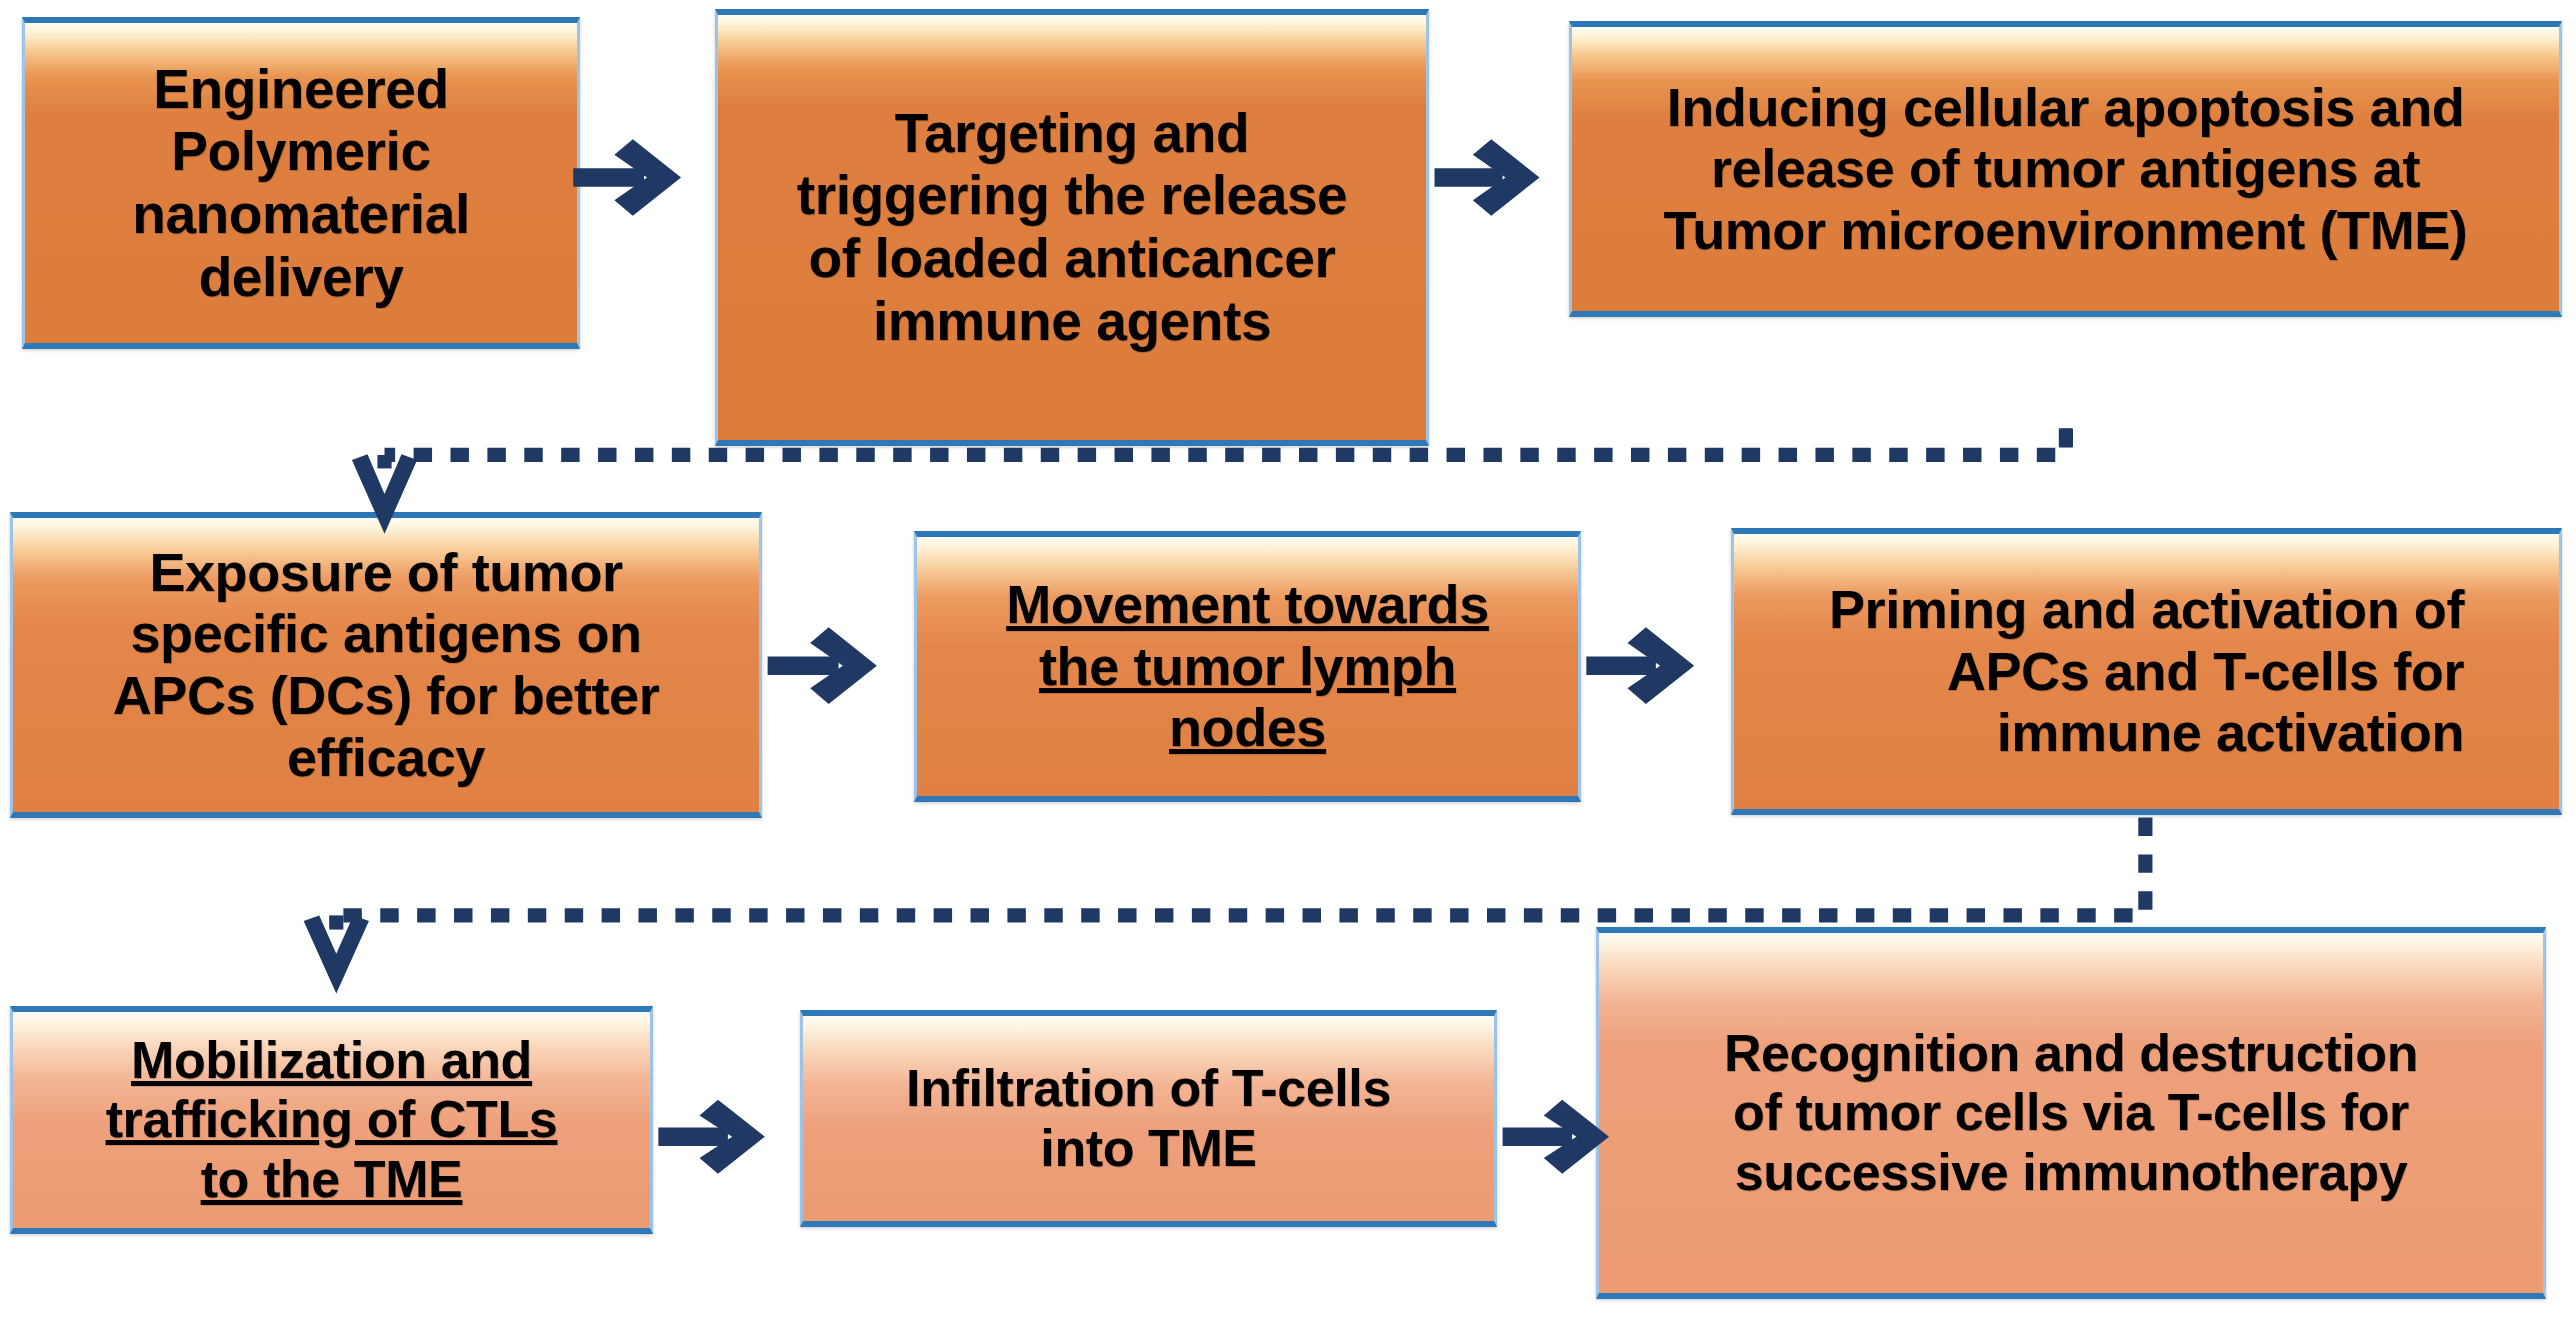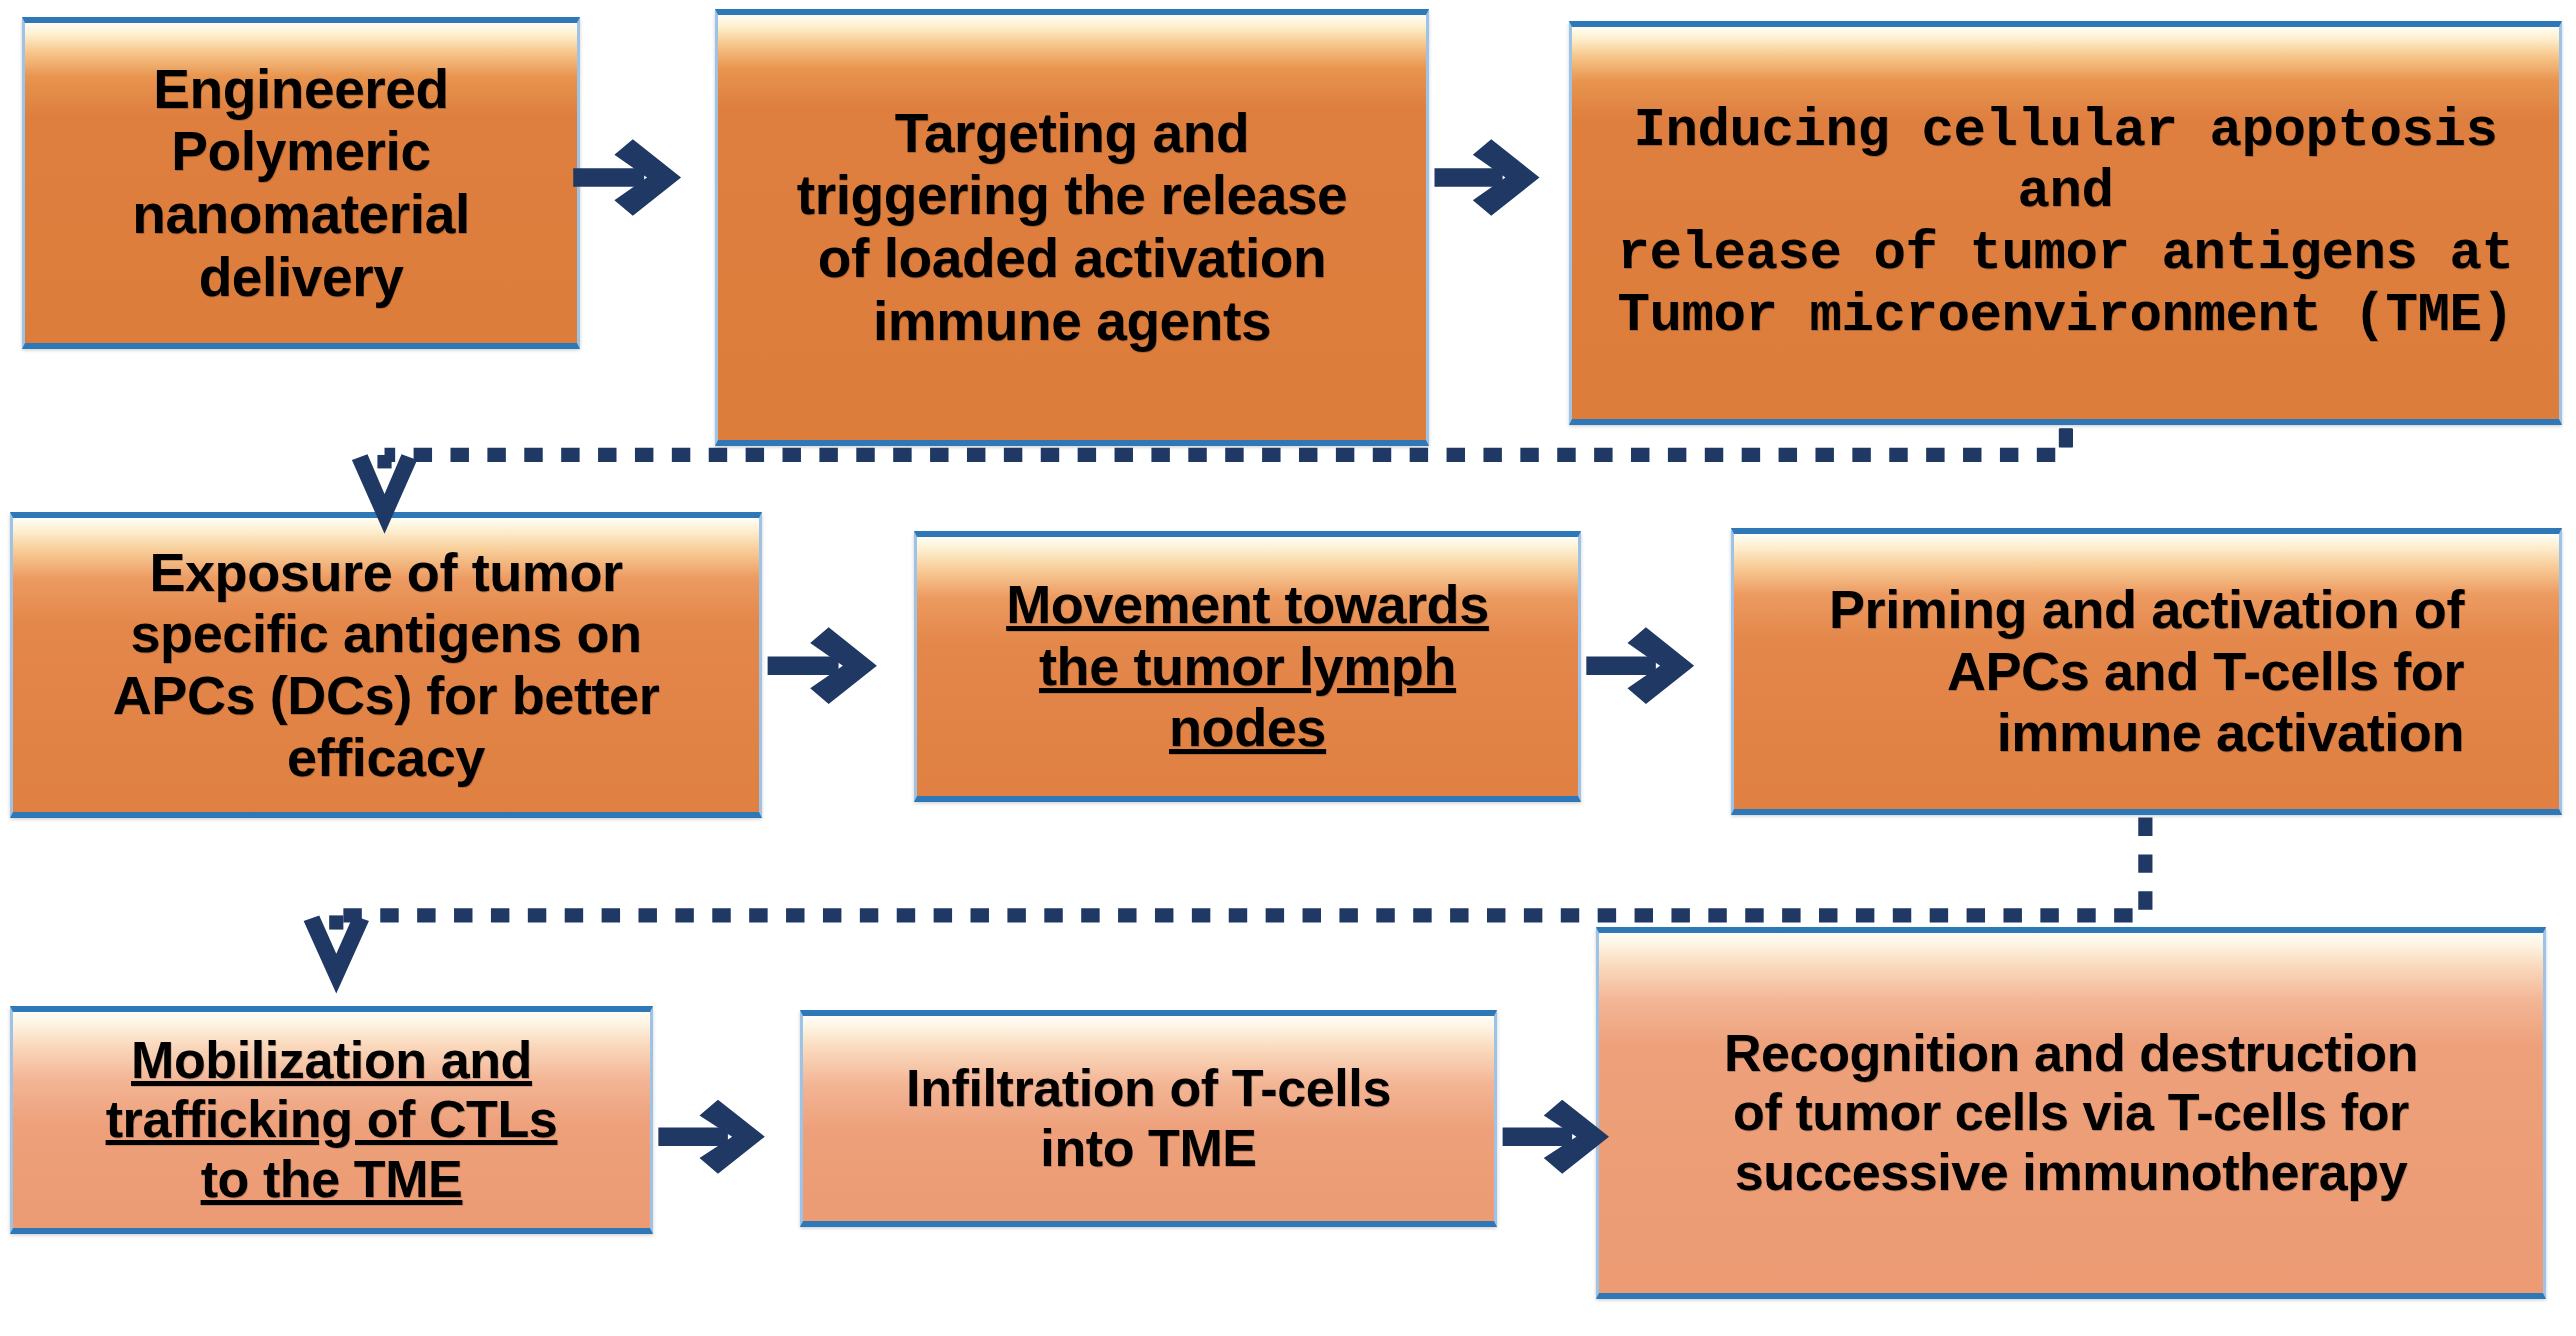--- a/index.html
+++ b/index.html
@@ -98,25 +98,25 @@
   <div class="node tone-dark" style="left:10px; top:17px; width:558px; height:332px;margin-left:12px;">
     <div class="node-label fs-78">Engineered
 Polymeric
 nanomaterial
 delivery</div>
   </div>
 
   <div class="node tone-dark" style="left:715px; top:8.5px; width:714px; height:437px;">
     <div class="node-label fs-78">Targeting and
 triggering the release
-of loaded activation
+of loaded anticancer
 immune agents</div>
   </div>
 
-  <div class="node tone-dark" style="left:1569px; top:21px; width:993px; height:404px;font-family:Liberation Mono, monospace;">
+  <div class="node tone-dark" style="left:1569px; top:21px; width:993px; height:296px;">
     <div class="node-label fs-76">Inducing cellular apoptosis and
 release of tumor antigens at
 Tumor microenvironment (TME)</div>
   </div>
 
   <div class="node tone-mid" style="left:10px; top:512px; width:752px; height:306px;">
     <div class="node-label fs-76">Exposure of tumor
 specific antigens on
 APCs (DCs) for better
 efficacy</div>

